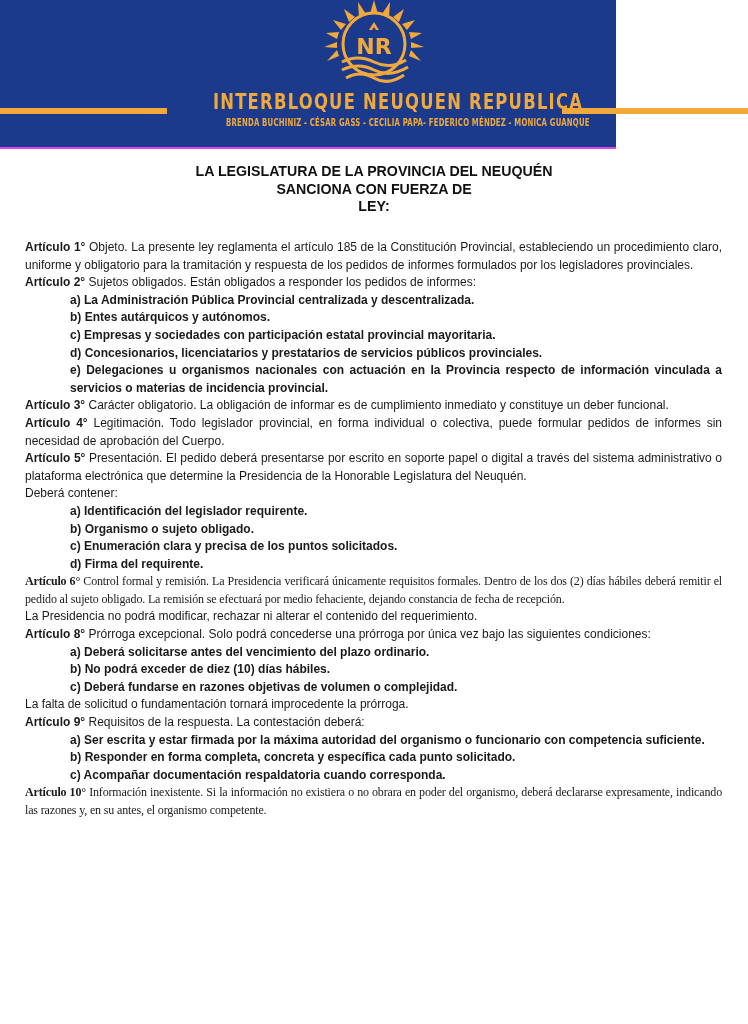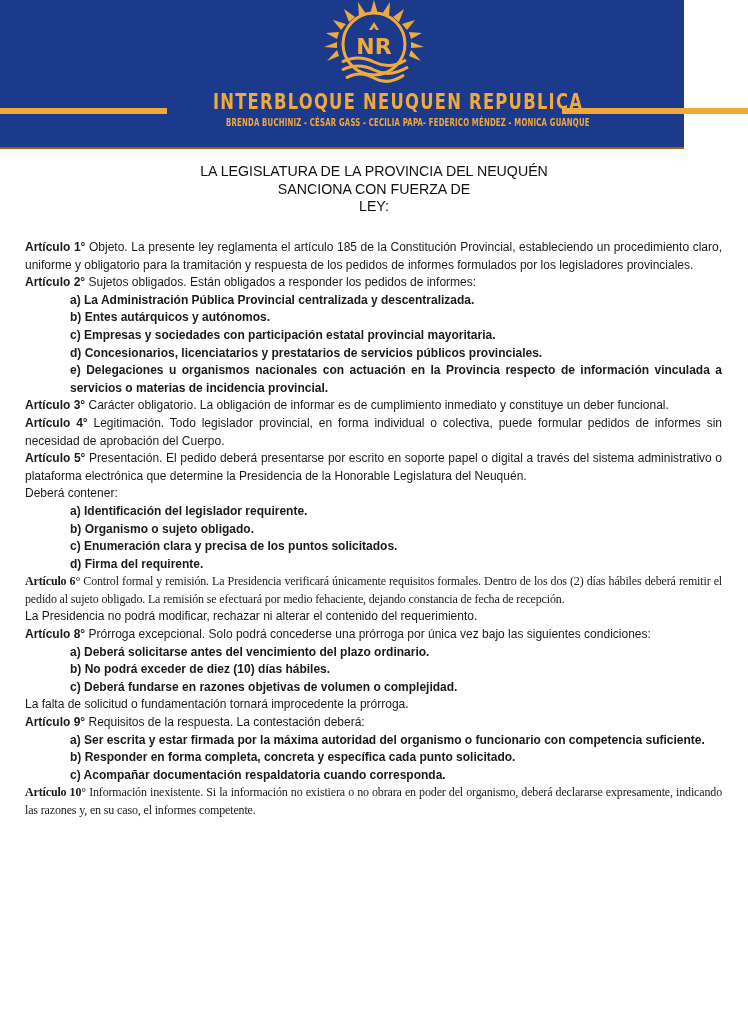--- a/index.html
+++ b/index.html
@@ -1,35 +1,35 @@
 <!DOCTYPE html>
 <html><head>
   <meta charset="utf-8">
   <style>
     html, body { margin: 0; padding: 0; background: #ffffff; }
     body { width: 748px; height: 1024px; overflow: hidden; position: relative;
            font-family: "Liberation Sans", sans-serif; color: #1a1a1a; }
 
-    .banner { position: absolute; left: 0; top: 0; width: 684px; height: 147px;
-              background: #1c3a8c; border-bottom: 2px solid #a16207; }
+    .banner { position: absolute; left: 0; top: 0; width: 616px; height: 147px;
+              background: #1c3a8c; border-bottom: 2px solid #d946ef; }
     .bar { position: absolute; height: 6px; background: #f2a93b; top: 108px; }
     .bar.left { left: 0; width: 167px; }
     .bar.right { left: 562px; width: 186px; }
     .logo { position: absolute; left: 318px; top: 0; width: 112px; height: 86px; }
     .org-name { position: absolute; left: 170px; top: 90px; width: 390px; text-align: center;
                 color: #f2a93b; font-family: "DejaVu Sans", sans-serif; font-weight: bold;
                 font-size: 21px; letter-spacing: 1.6px; transform: scaleX(0.78); transform-origin: center;
                 white-space: nowrap; line-height: 24px; }
     .members { position: absolute; left: 172px; top: 117px; width: 386px; text-align: center;
                color: #f2a93b; font-family: "DejaVu Sans", sans-serif; font-weight: bold;
                font-size: 9.6px; transform: scaleX(0.72); transform-origin: center;
                white-space: nowrap; letter-spacing: 0.3px; line-height: 12px; }
 
     .heading { position: absolute; left: 0; top: 163px; width: 748px; text-align: center;
-               font-weight: normal; font-size: 14.2px; line-height: 17.5px; color: #111; }
+               font-weight: bold; font-size: 14.2px; line-height: 17.5px; color: #111; }
     .heading div { white-space: nowrap; }
 
     .content { position: absolute; left: 25px; top: 239px; width: 697px;
                font-size: 12px; line-height: 17.6px; color: #1a1a1a; }
     .p { text-align: justify; text-align-last: left; margin: 0; }
     .item { padding-left: 45px; text-align: justify; margin: 0; font-weight: bold; }
     .art-label { font-weight: bold; }
     .narrow { letter-spacing: -0.15px; font-family: Liberation Serif, serif; }
   </style>
 </head>
@@ -126,15 +126,15 @@
   <p class="p">La falta de solicitud o fundamentación tornará improcedente la prórroga.</p>
 
   <p class="p">
     <span class="art-label">Artículo 9°</span><span> Requisitos de la respuesta. La contestación deberá:</span>
   </p>
   <p class="item" style="text-align-last:left;">a) Ser escrita y estar firmada por la máxima autoridad del organismo o funcionario con competencia suficiente.</p>
   <p class="item">b) Responder en forma completa, concreta y específica cada punto solicitado.</p>
   <p class="item">c) Acompañar documentación respaldatoria cuando corresponda.</p>
 
   <p class="p narrow">
-    <span class="art-label">Artículo 10°</span><span> Información inexistente. Si la información no existiera o no obrara en poder del organismo, deberá declararse expresamente, indicando las razones y, en su caso, el informes competente.</span>
+    <span class="art-label">Artículo 10°</span><span> Información inexistente. Si la información no existiera o no obrara en poder del organismo, deberá declararse expresamente, indicando las razones y, en su antes, el organismo competente.</span>
   </p>
 </div>
 
 </body></html>

